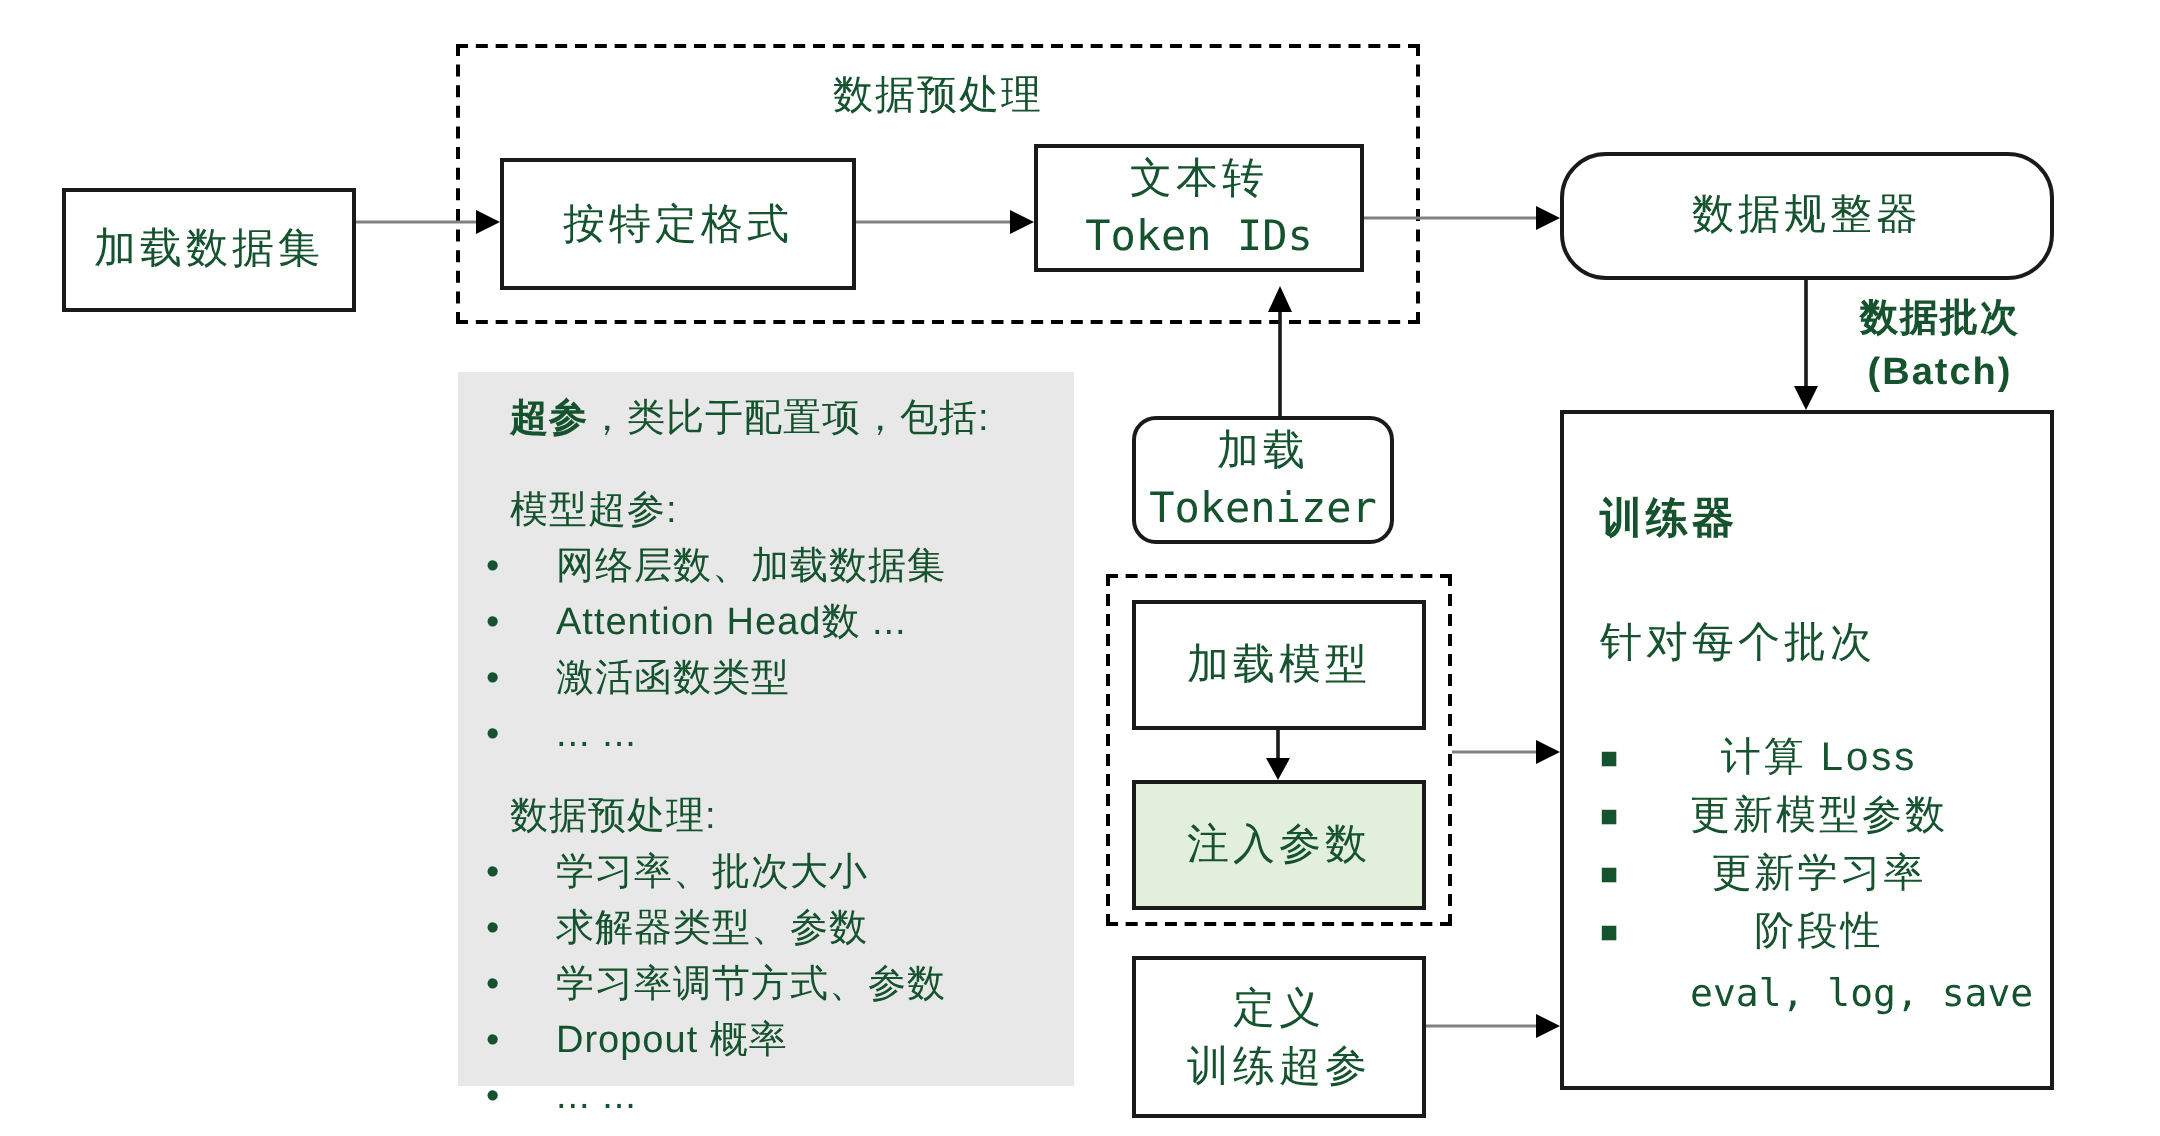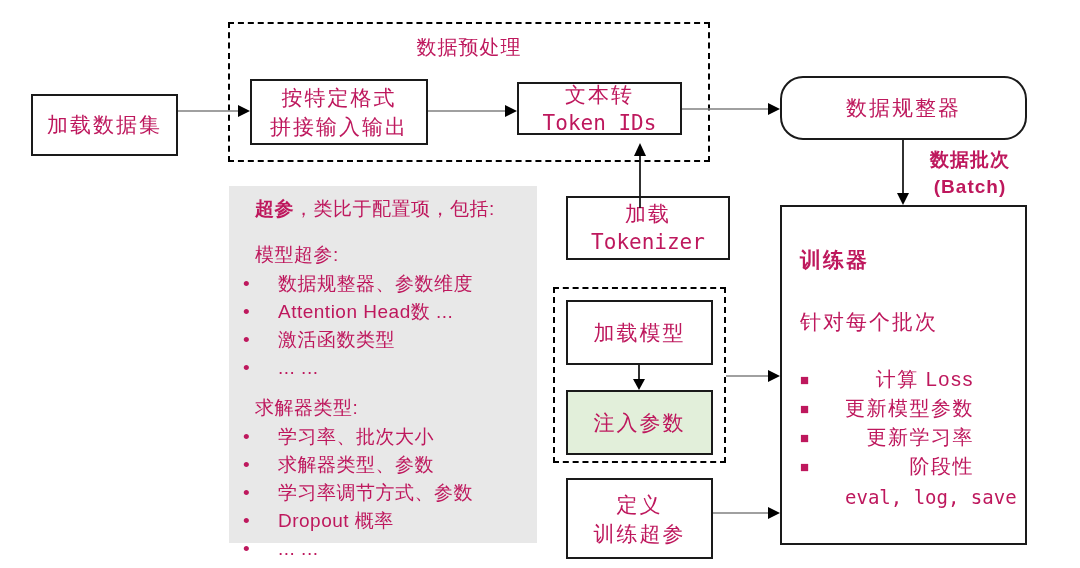--- a/index.html
+++ b/index.html
@@ -1,18 +1,18 @@
 <!DOCTYPE html>
 <html><head>
 <meta charset="utf-8">
 <style>
   html,body{margin:0;padding:0;background:#fff;}
   .canvas{
     position:relative;width:1080px;height:568px;background:#ffffff;overflow:hidden;
-    font-family:"Liberation Sans","DejaVu Sans",sans-serif;color:#be185d;
+    font-family:"Liberation Sans","DejaVu Sans",sans-serif;color:#14532d;
   }
   .box{
     position:absolute;background:#fff;border:2px solid #1a1a1a;
     display:flex;flex-direction:column;align-items:center;justify-content:center;
     text-align:center;font-size:21px;letter-spacing:2px;line-height:30px;box-sizing:border-box;
   }
   .dashed{
     position:absolute;border:2px dashed #000;background:transparent;box-sizing:border-box;
   }
   .group-label{
@@ -27,21 +27,21 @@
   .note{
     position:absolute;left:229px;top:186px;width:308px;height:357px;
     background:#e8e8e8;font-size:19px;box-sizing:border-box;
   }
   .note-intro{position:absolute;left:26px;top:10px;letter-spacing:0.5px;}
   .note-h{position:absolute;left:26px;letter-spacing:0.5px;}
   .note ul{list-style:none;margin:0;padding:0;position:absolute;left:0;width:100%;}
   .note li{position:relative;padding-left:49px;line-height:28px;letter-spacing:0.5px;}
   .note li .dot{position:absolute;left:14px;top:0;}
   
-  .trainer{align-items:flex-start;text-align:right;justify-content:flex-start;}
+  .trainer{align-items:flex-start;text-align:center;justify-content:flex-start;}
   .tr-title{position:absolute;left:18px;top:38px;font-weight:bold;font-size:21px;letter-spacing:2px;}
   .tr-sub{position:absolute;left:18px;top:100px;font-size:21px;letter-spacing:2px;}
   .tr-list{list-style:none;margin:0;padding:0;position:absolute;left:18px;top:158px;}
   .tr-list li{position:relative;padding-left:45px;line-height:29px;font-size:20px;letter-spacing:1.5px;white-space:nowrap;}
   .tr-list li .sq{position:absolute;left:0;top:0;font-size:15px;}
   .tr-tail{position:absolute;left:63px;top:275px;font-size:19px;}
   svg.arrows{position:absolute;left:0;top:0;pointer-events:none;z-index:10;}
 </style>
 </head>
 <body>
@@ -51,38 +51,37 @@
   <div class="dashed" style="left:228px;top:22px;width:482px;height:140px;">
     <div class="group-label">数据预处理</div>
   </div>
 
   <div class="box" style="left:31px;top:79px;width:147px;height:62px;margin-top:15px;">
     <span>加载数据集</span>
   </div>
 
   <div class="box" style="left:250px;top:79px;width:178px;height:66px;line-height:29px;">
     <span>按特定格式</span>
-    <span>拼接输入输出</span>
   </div>
 
-  <div class="box" style="left:517px;top:82px;width:165px;height:53px;line-height:29px;">
+  <div class="box" style="left:517px;top:72px;width:165px;height:64px;line-height:29px;">
     <span>文本转</span>
     <span class="mono">Token IDs</span>
   </div>
 
   <div class="box" style="left:780px;top:76px;width:247px;height:64px;border-radius:23px;">
     <span>数据规整器</span>
   </div>
 
   <div class="edge-label" style="left:912px;top:146px;width:116px;">
     <div>数据批次</div>
     <div>(Batch)</div>
   </div>
 
-  <div class="box" style="left:566px;top:196px;width:164px;height:64px;line-height:29px;">
+  <div class="box" style="left:566px;top:208px;width:131px;height:64px;line-height:29px;border-radius:12px;">
     <span>加载</span>
     <span class="mono">Tokenizer</span>
   </div>
 
   <div class="dashed" style="left:553px;top:287px;width:173px;height:176px;"></div>
 
   <div class="box" style="left:566px;top:300px;width:147px;height:65px;">
     <span>加载模型</span>
   </div>
 
@@ -106,26 +105,26 @@
     </ul>
     <div class="tr-tail mono">eval, log, save</div>
   </div>
 
   <div class="note">
     <div class="note-intro">
       <b>超参</b><span>，类比于配置项，包括:</span>
     </div>
     <div class="note-h" style="top:56px;">模型超参:</div>
     <ul style="top:84px;">
-      <li><span class="dot">•</span><span>数据规整器、参数维度</span></li>
+      <li><span class="dot">•</span><span>网络层数、加载数据集</span></li>
       <li><span class="dot">•</span><span>Attention Head数 ...</span></li>
       <li><span class="dot">•</span><span>激活函数类型</span></li>
       <li><span class="dot">•</span><span>... ...</span></li>
     </ul>
-    <div class="note-h" style="top:209px;">求解器类型:</div>
+    <div class="note-h" style="top:209px;">数据预处理:</div>
     <ul style="top:237px;">
       <li><span class="dot">•</span><span>学习率、批次大小</span></li>
       <li><span class="dot">•</span><span>求解器类型、参数</span></li>
       <li><span class="dot">•</span><span>学习率调节方式、参数</span></li>
       <li><span class="dot">•</span><span>Dropout 概率</span></li>
       <li><span class="dot">•</span><span>... ...</span></li>
     </ul>
   </div>
 
   <svg class="arrows" width="1080" height="568" viewBox="0 0 1080 568">

